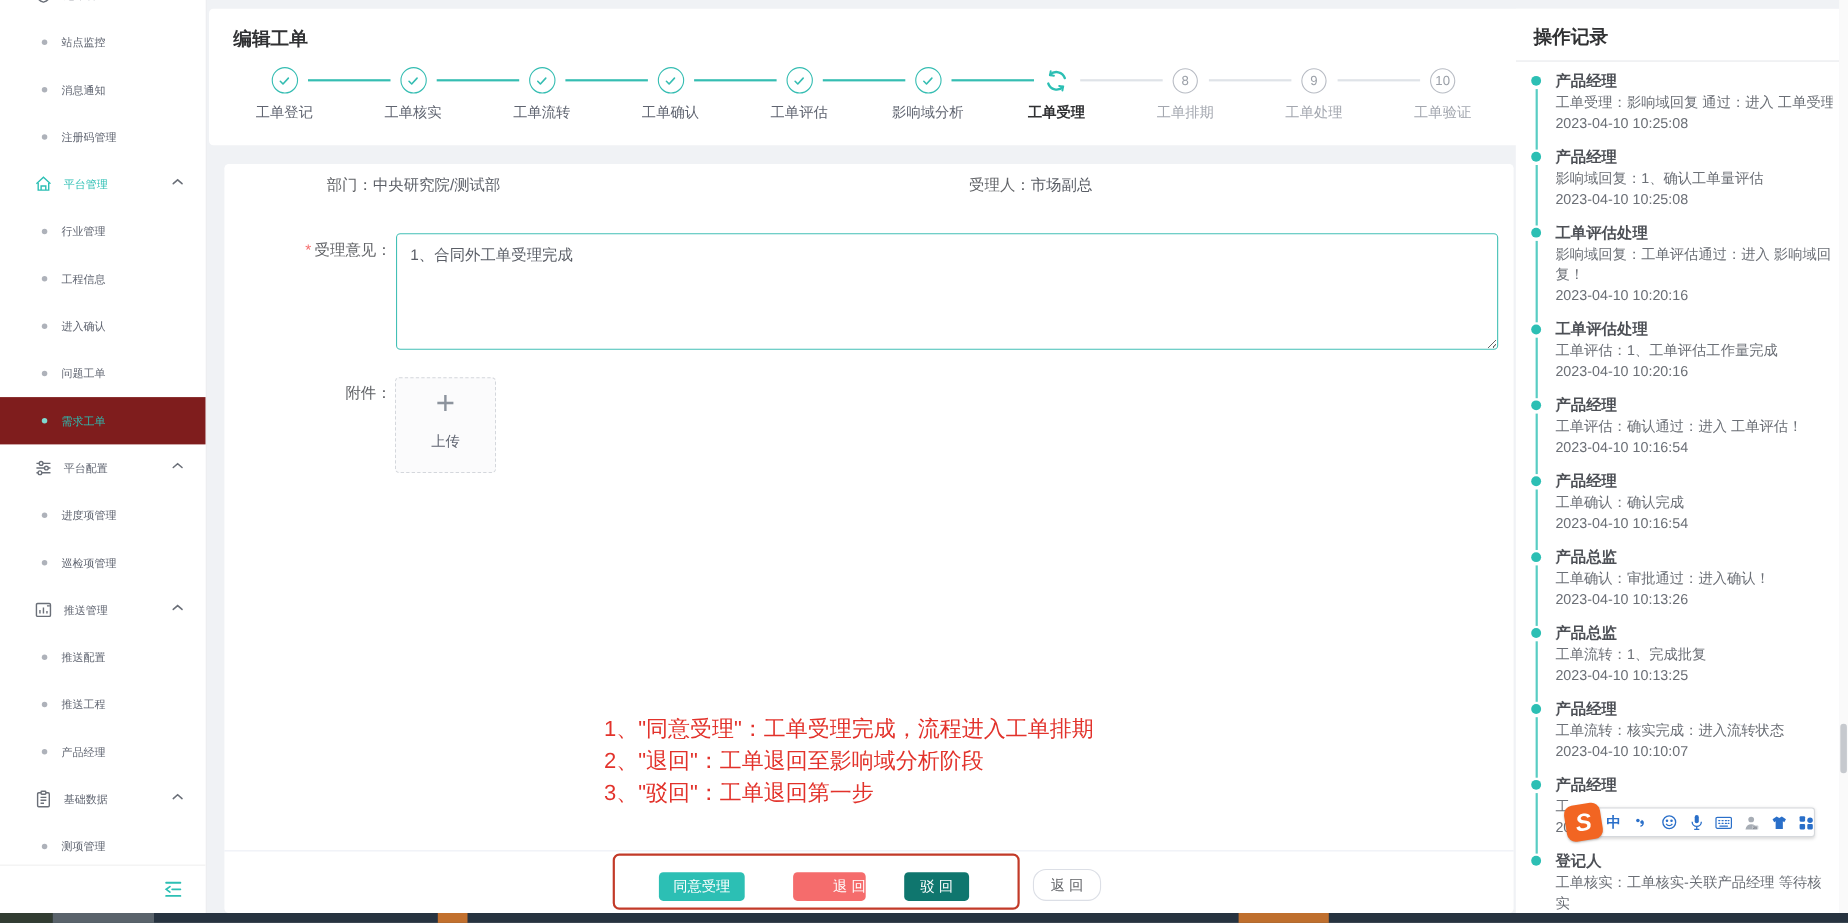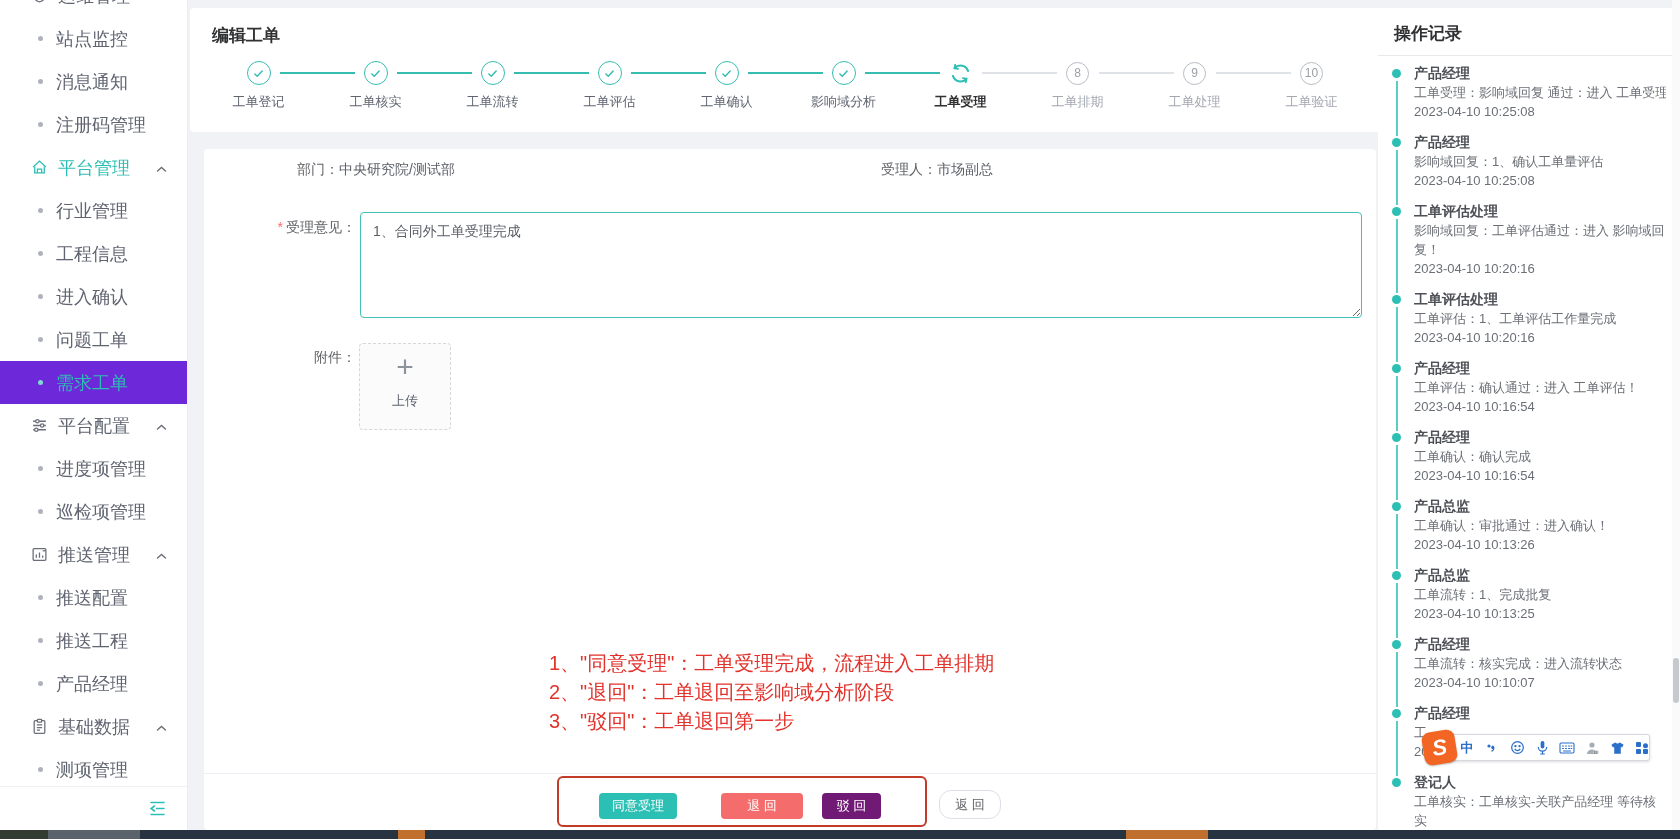--- a/index.html
+++ b/index.html
@@ -2,29 +2,29 @@
 <html><head>
 <meta charset="utf-8">
 <style>
   * { margin:0; padding:0; box-sizing:border-box; }
   html,body { width:1680px; height:839px; overflow:hidden; }
   body { background:#f0f2f5; font-family:"Liberation Sans","DejaVu Sans",sans-serif; color:#606266; position:relative; }
 
   
   .sidebar { position:absolute; left:0; top:0; width:187px; height:830px; background:#fff; overflow:hidden; box-shadow:1px 0 0 #ededf0; }
   .side-list { margin-top:-26px; }
-  .side-row { height:43px; display:flex; align-items:center; font-size:18px; cursor:pointer; position:relative;font-family:Liberation Mono, monospace; }
+  .side-row { height:43px; display:flex; align-items:center; font-size:10px; cursor:pointer; position:relative;font-family:Liberation Mono, monospace; }
   .side-row.group { padding-left:31px; color:#5f6470; }
   .side-row.sub { padding-left:38px; color:#5f6470; }
   .side-row .gicon { width:17px; height:17px; margin-right:10px; flex:0 0 auto; display:inline-flex; }
   .side-row .bullet { width:5px; height:5px; border-radius:50%; background:#aeb2ba; margin-right:13px; flex:0 0 auto; }
   .side-row .caret { margin-left:auto; margin-right:20px; color:#9aa0a8; }
   .side-row.active-group { color:#2cbfb4; }
   .side-row.active-group .gicon svg * { stroke:#2cbfb4; }
-  .side-row.selected { background:#6d28d9; color:#2cbfb4; }
+  .side-row.selected { background:#7f1d1d; color:#2cbfb4; }
   .side-row.selected .bullet { background:#7fd9d0; }
   .side-foot { position:absolute; left:0; bottom:0; width:187px; height:44px; border-top:1px solid #f0f0f0; display:flex; align-items:center; justify-content:flex-end; padding-right:20px; }
 
   
   .card1 { position:absolute; left:190px; top:8px; width:1304px; height:124px; background:#fff; border-radius:4px; }
   .page-title { position:absolute; left:22px; top:16px; font-size:17px; color:#303133; font-weight:700; }
   .stepper { position:absolute; left:10px; top:52px; right:0; display:flex; }
   .step { width:117px; text-align:center; position:relative; }
   .step .ic { height:26px; display:flex; align-items:center; justify-content:center; }
   .step .circle { width:24px; height:24px; border-radius:50%; border:1.5px solid #35bdb2; display:flex; align-items:center; justify-content:center; background:#fff; position:relative; z-index:2; }
@@ -49,22 +49,22 @@
   .upload-box { position:absolute; left:155px; top:194px; width:92px; height:87px; border:1px dashed #d4d7dc; border-radius:4px; background:#fbfbfc; text-align:center; cursor:pointer; }
   .upload-box .plus { font-size:30px; font-weight:300; color:#8c939d; line-height:46px; }
   .upload-box .uplbl { font-size:13px; color:#5f6470; margin-top:2px; }
 
   .notes { position:absolute; left:345px; top:500px; color:#e2322b; font-size:20px; line-height:29px; font-weight:400; }
 
   .footer-divider { position:absolute; left:0; top:624px; width:100%; border-top:1px solid #ebeef5; }
   .red-box { position:absolute; left:353px; top:627px; width:370px; height:51px; border:2px solid #c23a28; border-radius:6px; }
   .btn { position:absolute; height:26px; border:none; border-radius:4px; color:#fff; font-size:13px; cursor:pointer; font-family:inherit; }
   .btn-accept { left:395px; top:644px; width:78px; background:#2cbfb4; }
-  .btn-return { left:517px; top:644px; width:82px; background:#f56c6c; }
-  .btn-reject { left:618px; top:644px; width:59px; background:#701a75; }
+  .btn-return { left:517px; top:644px; width:66px; background:#f56c6c;text-align:right; }
+  .btn-reject { left:618px; top:644px; width:59px; background:#0f766e; }
   .btn-back { left:735px; top:641px; width:62px; height:29px; background:#fff; border:1px solid #dcdfe6; color:#606266; border-radius:12px; font-size:13px; cursor:pointer; position:absolute; }
 
   
   .ops { position:absolute; left:1378px; top:8px; width:294px; height:822px; background:#fff; overflow:hidden; }
   .ops-title { margin:14px 16px 10px; font-size:17px; color:#303133; font-weight:700; }
   .ops-divider { border-top:1px solid #e6e8ec; }
   .rec-list { margin-top:8px; }
   .rec { position:relative; padding:0 6px 12px 36px; }
   .rec::before { content:""; position:absolute; left:14px; top:5px; width:9px; height:9px; border-radius:50%; background:#2cbfb4; z-index:2; }
   .rec:not(:last-child)::after { content:""; position:absolute; left:18px; top:17px; bottom:-3px; width:2px; background:#58cdc4; }
@@ -314,32 +314,32 @@
       </div>
 
       <div class="step done line-done">
         <div class="ic">
           <span class="circle">
             <svg width="13" height="13" viewBox="0 0 16 16" fill="none" stroke="#35bdb2" stroke-width="1.8" stroke-linecap="round" stroke-linejoin="round">
               <path d="M3.5 8.5l3 3 6-6.5"></path>
             </svg>
           </span>
         </div>
-        <div class="lbl">工单评估</div>
+        <div class="lbl">工单确认</div>
       </div>
 
       <div class="step done line-done">
         <div class="ic">
           <span class="circle">
             <svg width="13" height="13" viewBox="0 0 16 16" fill="none" stroke="#35bdb2" stroke-width="1.8" stroke-linecap="round" stroke-linejoin="round">
               <path d="M3.5 8.5l3 3 6-6.5"></path>
             </svg>
           </span>
         </div>
-        <div class="lbl">工单确认</div>
+        <div class="lbl">工单评估</div>
       </div>
 
       <div class="step done line-done">
         <div class="ic">
           <span class="circle">
             <svg width="13" height="13" viewBox="0 0 16 16" fill="none" stroke="#35bdb2" stroke-width="1.8" stroke-linecap="round" stroke-linejoin="round">
               <path d="M3.5 8.5l3 3 6-6.5"></path>
             </svg>
           </span>
         </div>

